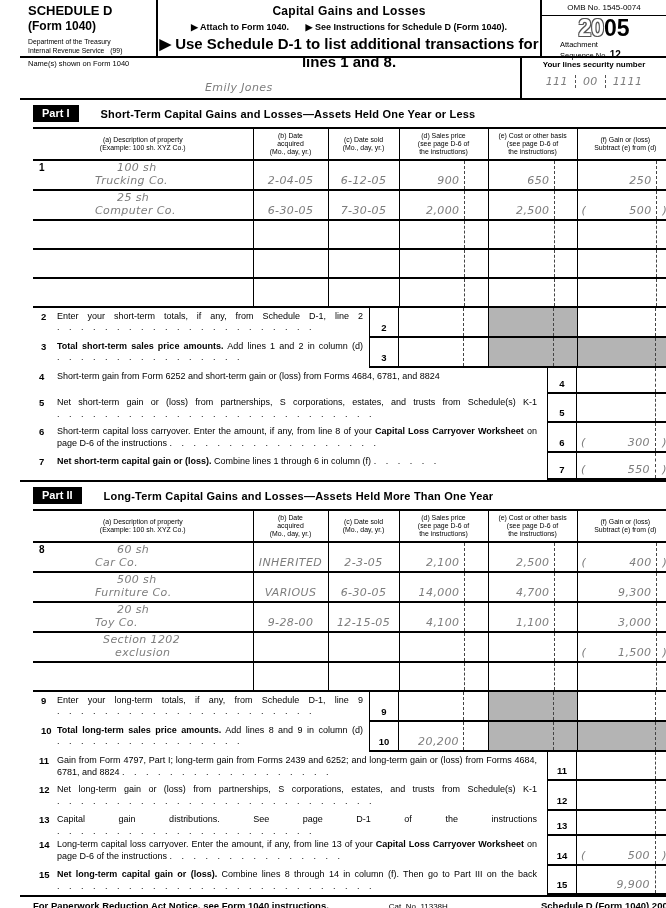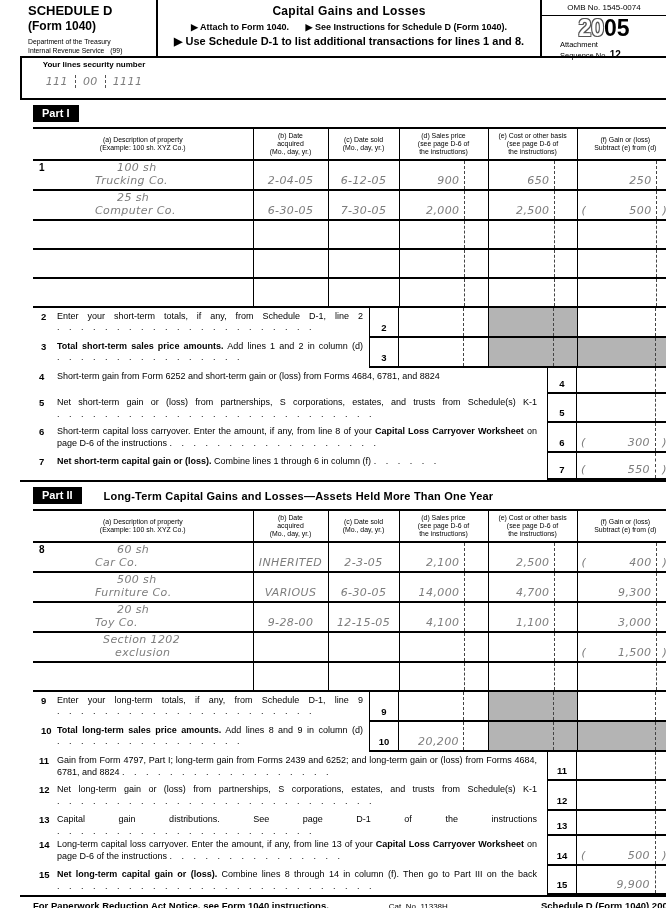--- a/index.html
+++ b/index.html
@@ -19,21 +19,21 @@
   .hdr-left { width:138px; border-right:2px solid #000; padding:3px 4px 1px 8px;
               display:flex; flex-direction:column; }
   .hdr-sched { font-size:13px; font-weight:bold; }
   .hdr-form  { font-size:12px; font-weight:bold; margin-top:1px; }
   .hdr-dept  { font-size:6.8px; margin-top:auto; line-height:1.25; }
   .hdr-dept .code { margin-left:6px; }
   .hdr-center { flex:1; text-align:center; padding-top:4px; }
   .hdr-title { font-size:12px; font-weight:bold; letter-spacing:.3px; }
   .hdr-sub { font-size:9px; font-weight:bold; margin-top:4px; }
   .hdr-sub span { margin:0 7px; }
-  .hdr-sub2 { font-size:11px; font-weight:bold; margin-top:3px; }
+  .hdr-sub2 { font-size:15px; font-weight:bold; margin-top:3px; }
   .hdr-right { width:126px; border-left:2px solid #000; text-align:center; }
   .omb { font-size:8px; padding:3px 2px; border-bottom:1px solid #000; }
   .year { font-size:23px; font-weight:bold; line-height:1; margin-top:1px; }
   .year .outline { color:#fff; text-shadow:-1px -1px 0 #555,1px -1px 0 #555,-1px 1px 0 #555,1px 1px 0 #555;text-align:right; }
   .attach { font-size:7.5px; text-align:left; padding-left:18px; line-height:1.2; }
   .attach .seq-no { font-size:10px; font-weight:bold; }
 
   
   .namerow { display:flex; height:42px; border-bottom:2px solid #000; }
   .name-left { flex:1; padding:1px 4px 0 8px; position:relative; }
@@ -134,33 +134,38 @@
       <div class="omb">OMB No. 1545-0074</div>
       <div class="year"><span class="outline">20</span><span>05</span></div>
       <div class="attach">
         <span>Attachment</span><br>
         <span>Sequence No. </span><span class="seq-no">12</span>
       </div>
     </div>
   </div>
 
   <div class="namerow">
+    <div class="name-left">
+      <div class="name-label">Name(s) shown on Form 1040</div>
+      <div class="name-value hw">Emily Jones</div>
+    </div>
     <div class="ssn-box">
       <div class="ssn-label">Your lines security number</div>
       <div class="ssn-value hw">
         <span>111</span>
           <span>00</span>
           <span>1111</span>
       </div>
     </div>
   </div>
 
   <div class="sect">
     <div class="partrow">
       <span class="badge">Part I</span>
+      <span class="part-title">Short-Term Capital Gains and Losses—Assets Held One Year or Less</span>
     </div>
 
     <table class="etable">
       <colgroup>
         <col style="width:220px">
           <col style="width:75px">
           <col style="width:71px">
         <col style="width:65px">
           <col style="width:24px">
           <col style="width:66px">

